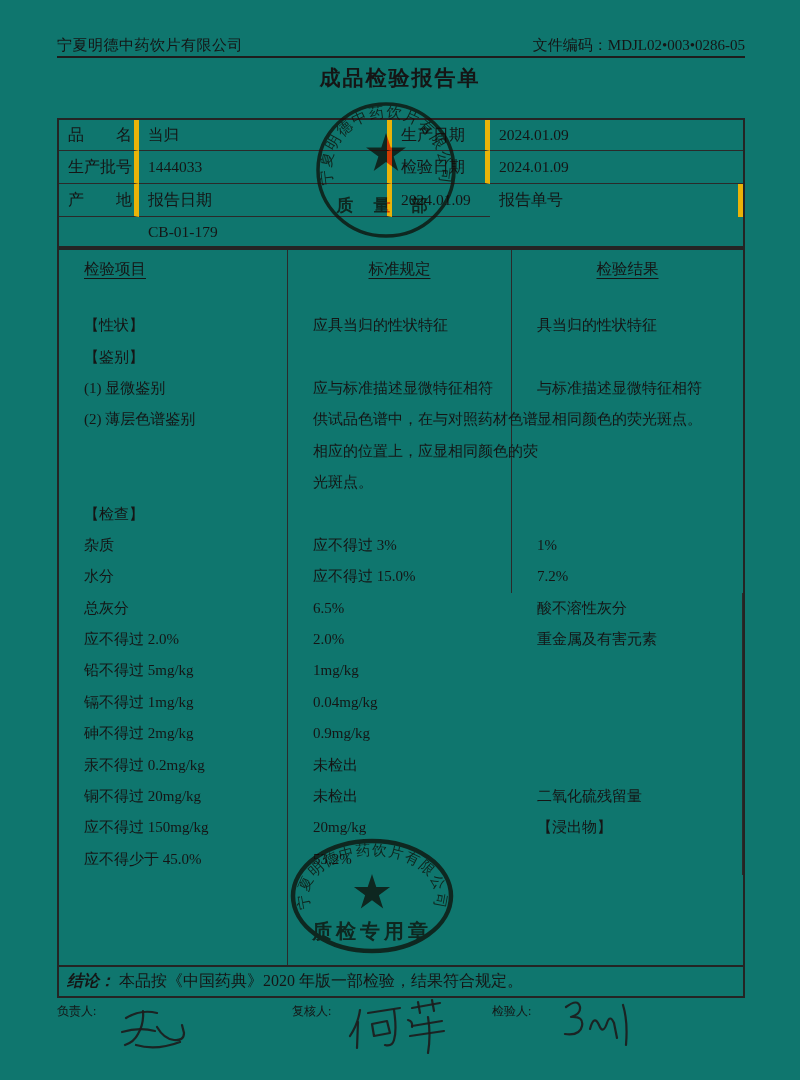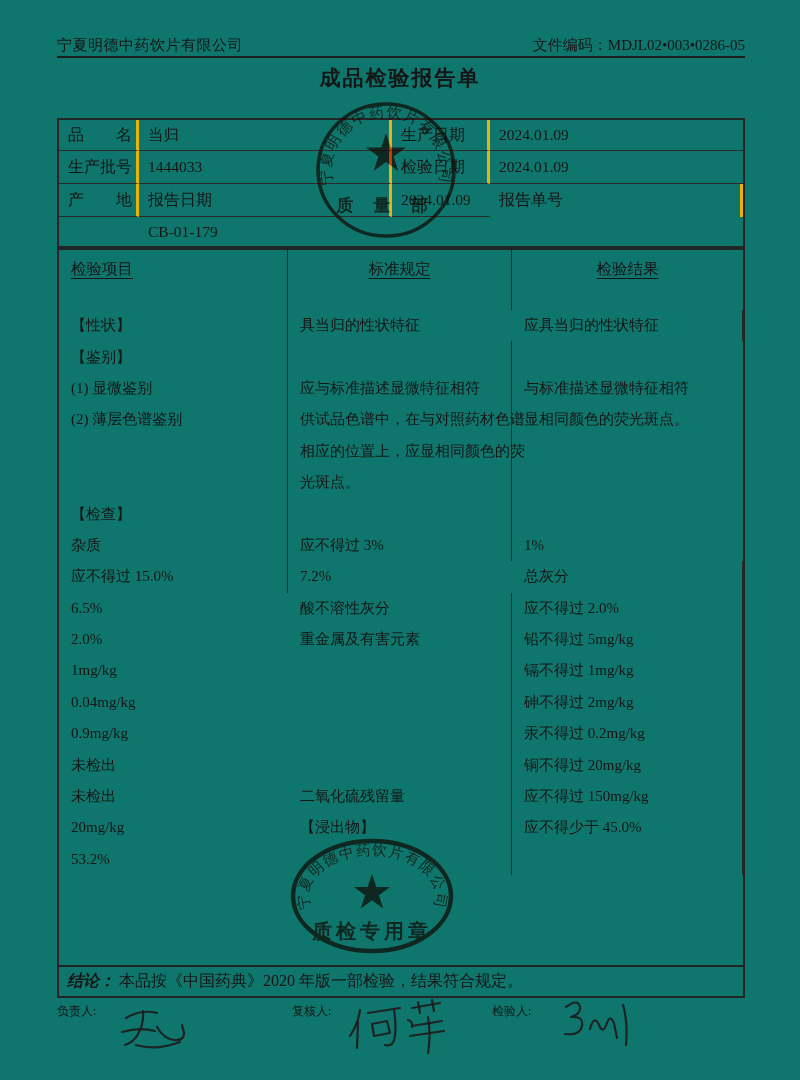--- a/index.html
+++ b/index.html
@@ -15,36 +15,36 @@
          font-size:21px;font-weight:bold;letter-spacing:2px;}
 
   
   .info-table{
     position:absolute;left:57px;top:118px;width:688px;height:130px;box-sizing:border-box;
     border:2px solid #242424;display:grid;
     grid-template-columns:80px 253px 98px 253px;
     grid-template-rows:31px 33px 33px 1fr;
     font-size:16px;
   }
-  .icell{border-right:3px solid #eab308;border-bottom:1px solid #2a2a2a;
+  .icell{border-right:5px solid #eab308;border-bottom:1px solid #2a2a2a;
          display:flex;align-items:center;padding-left:9px;box-sizing:border-box;white-space:nowrap;}
   .icell.no-r{border-right:none;}
   .icell.no-b{border-bottom:none;}
   .icell.span3{grid-column:2/5;}
   .icell.val{font-size:15.5px;}
 
   
   .main-table{
     position:absolute;left:57px;top:248px;width:688px;height:719px;box-sizing:border-box;
     border:2px solid #242424;display:grid;
     grid-template-columns:229px 224px 1fr;
     grid-template-rows:60px repeat(18,31.4px) 1fr;
     font-size:15px;
   }
-  .mcell{display:flex;align-items:center;padding-left:12px;box-sizing:border-box;white-space:nowrap;overflow:visible;}
+  .mcell{display:flex;align-items:center;padding-left:25px;box-sizing:border-box;white-space:nowrap;overflow:visible;}
   .col1,.col2{border-right:1px solid #2a2a2a;}
   .mhead{align-items:flex-start;padding-top:9px;font-size:15.5px;}
   .mhead.center{justify-content:center;padding-left:0;}
   .mhead span{text-decoration:underline;text-underline-offset:4px;text-decoration-thickness:1px;}
 
   
   .conclusion{
     position:absolute;left:57px;top:967px;width:688px;height:31px;box-sizing:border-box;
     border:2px solid #242424;border-top:none;display:flex;align-items:center;
     padding-left:8px;font-size:16px;white-space:nowrap;
@@ -95,22 +95,22 @@
         <span>检验项目</span>
       </div>
     <div class="mcell col2 mhead center">
         <span>标准规定</span>
       </div>
     <div class="mcell mhead center">
         <span>检验结果</span>
       </div>
 
     <div class="mcell col1">【性状】</div>
+    <div class="mcell col2">应具当归的性状特征</div>
     <div class="mcell">具当归的性状特征</div>
-    <div class="mcell col2">应具当归的性状特征</div>
 
     <div class="mcell col1">【鉴别】</div>
     <div class="mcell col2"></div>
     <div class="mcell"></div>
 
     <div class="mcell col1">(1) 显微鉴别</div>
     <div class="mcell col2">应与标准描述显微特征相符</div>
     <div class="mcell">与标准描述显微特征相符</div>
 
     <div class="mcell col1">(2) 薄层色谱鉴别</div>
@@ -126,20 +126,21 @@
     <div class="mcell"></div>
 
     <div class="mcell col1">【检查】</div>
     <div class="mcell col2"></div>
     <div class="mcell"></div>
 
     <div class="mcell col1">杂质</div>
     <div class="mcell col2">应不得过 3%</div>
     <div class="mcell">1%</div>
 
+    <div class="mcell col1">水分</div>
     <div class="mcell col2">应不得过 15.0%</div>
     <div class="mcell">7.2%</div>
 
     <div class="mcell col1">总灰分</div>
     <div class="mcell">6.5%</div>
 
     <div class="mcell col1">酸不溶性灰分</div>
     <div class="mcell col2">应不得过 2.0%</div>
     <div class="mcell">2.0%</div>
 

